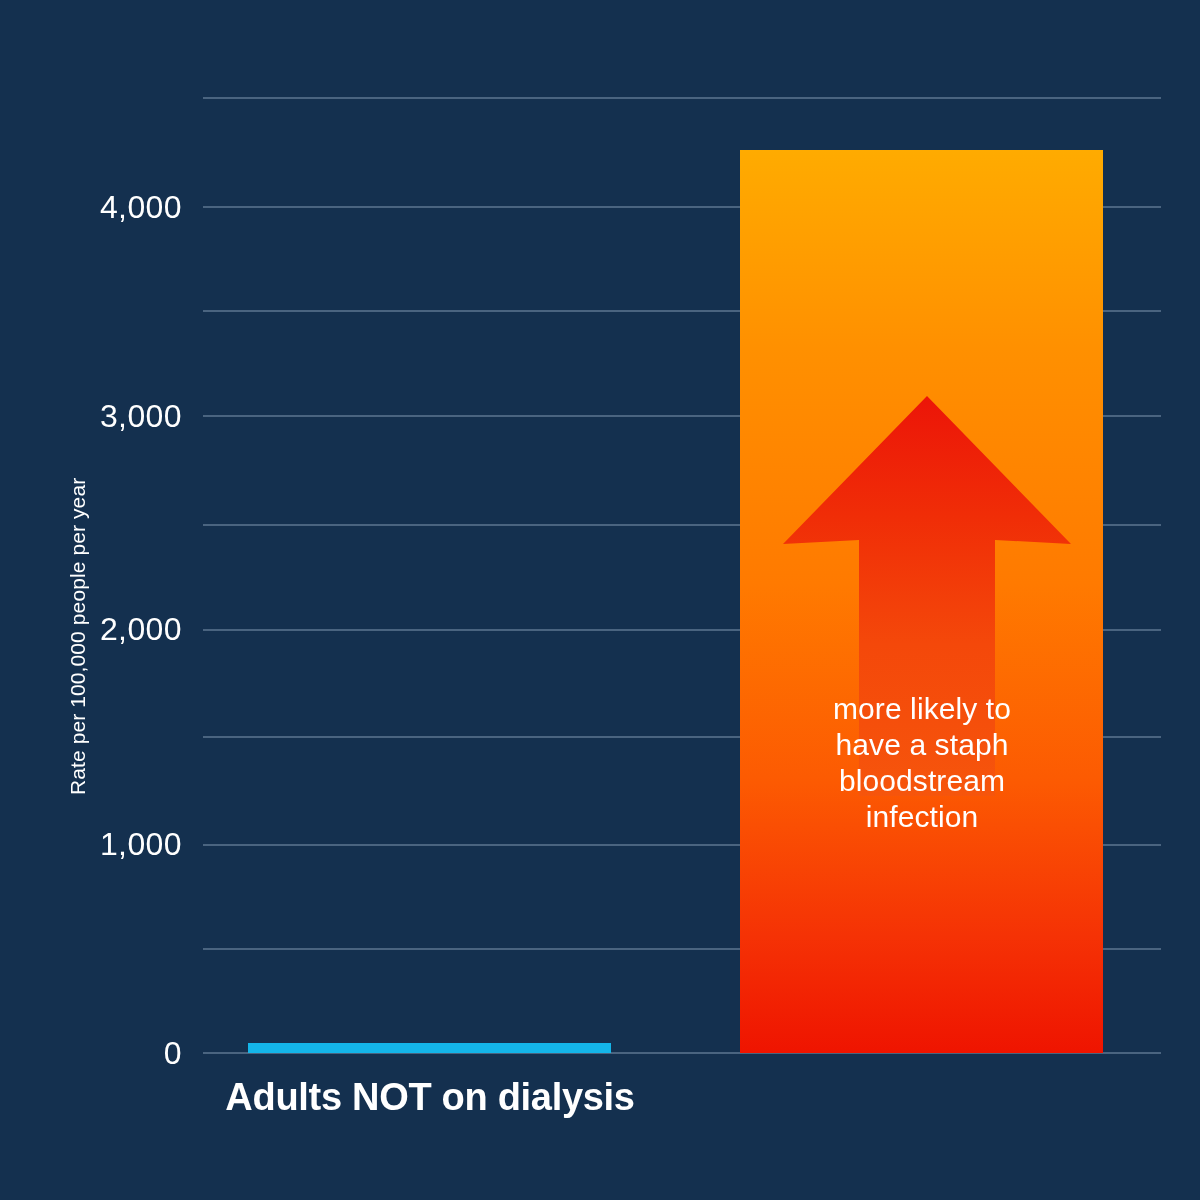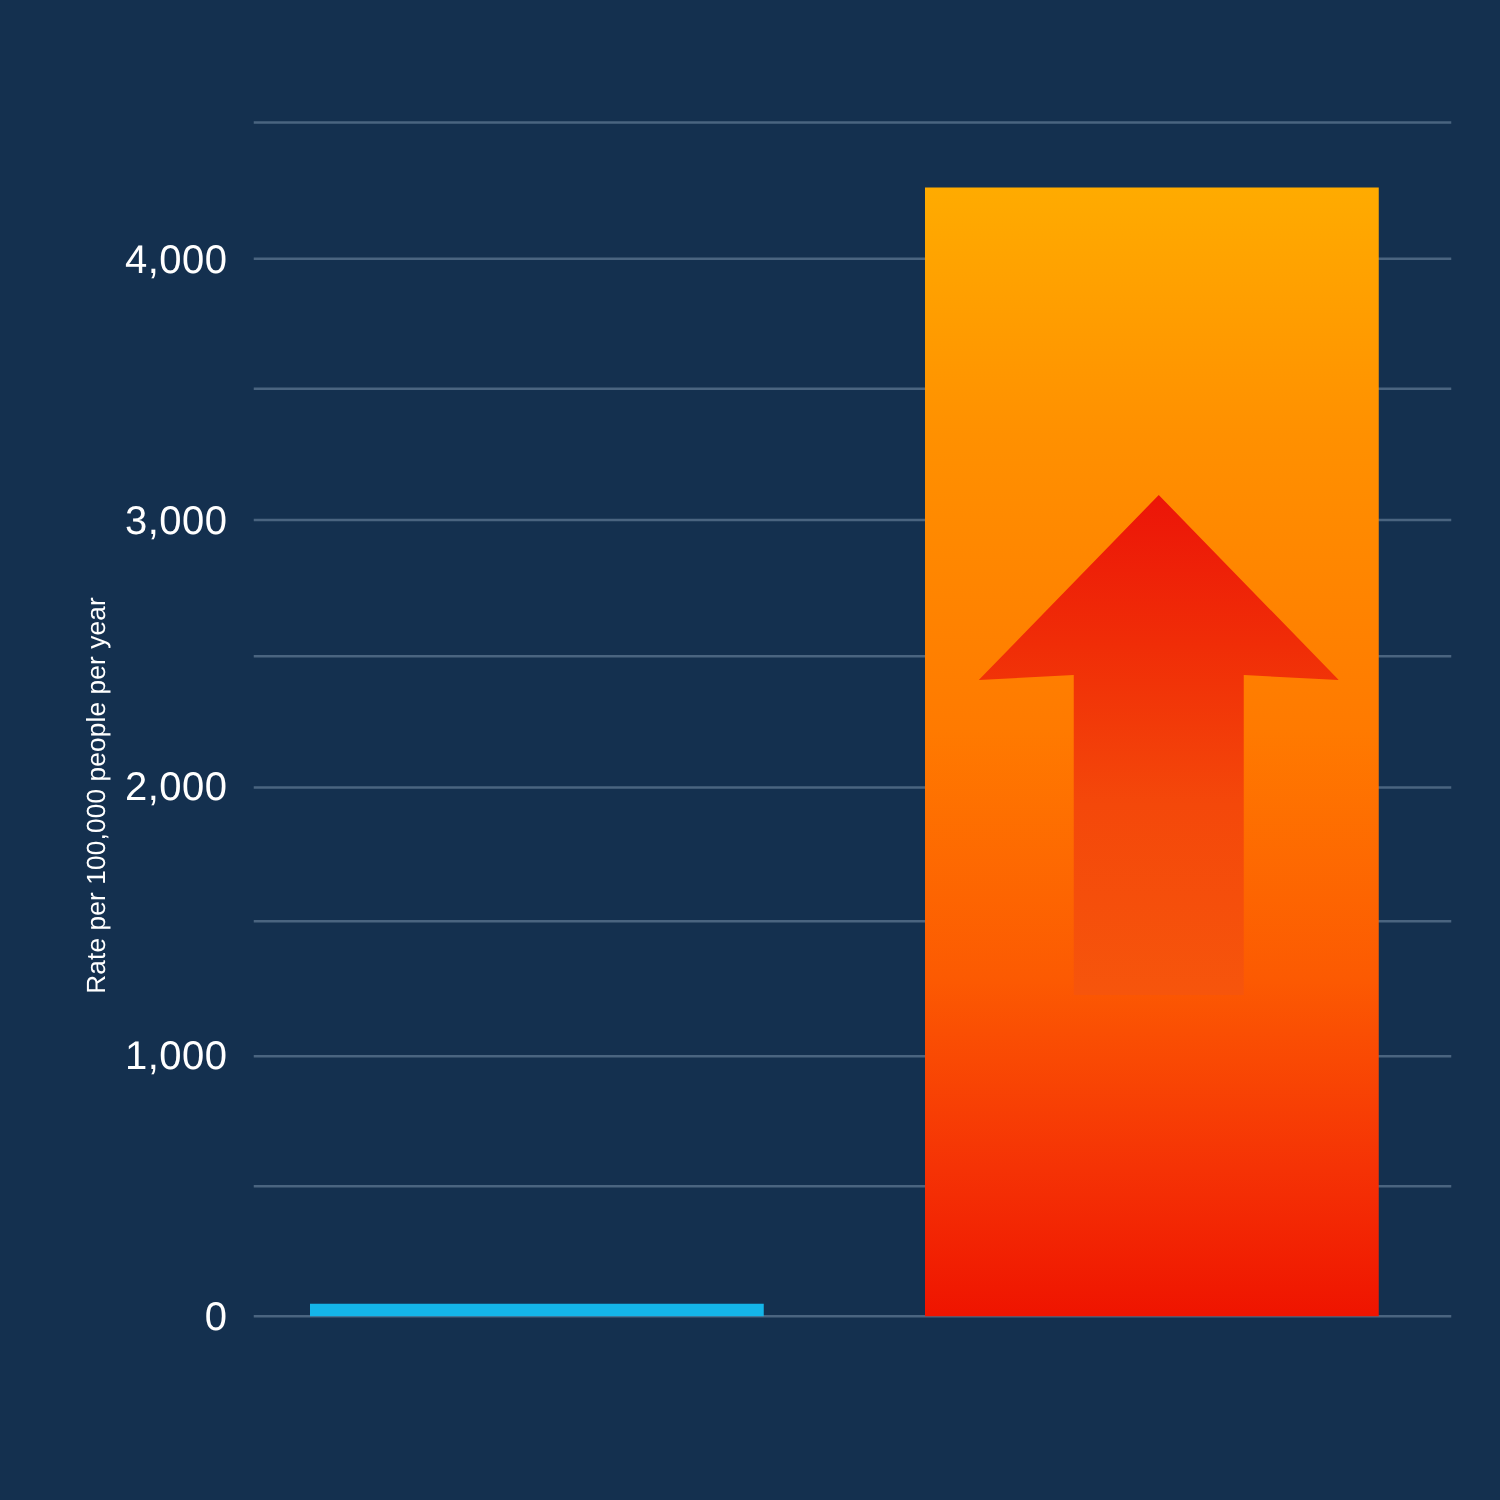--- a/index.html
+++ b/index.html
@@ -151,18 +151,25 @@
             <stop offset="30%" stop-color="#F02D07"></stop>
             <stop offset="62%" stop-color="#F4480A"></stop>
             <stop offset="100%" stop-color="#F6550C"></stop>
           </linearGradient>
         </defs>
         <path d="M144 0 L288 148 L212 144 L212 400 L76 400 L76 144 L0 148 Z" fill="url(#arrowGrad)"></path>
       </svg>
     </div>
 
     <div class="callout" style="left:32px; top:535px;">
+      <div class="callout-sub">
+        <div>more likely to</div>
+        <div>have a staph</div>
+        <div>bloodstream</div>
+        <div>infection</div>
+      </div>
     </div>
   </div>
 
+  <div class="cat-label" style="left:180px; top:1075px; width:500px;">Adults NOT on dialysis</div>
 
 
 </div>
 
 </body></html>

